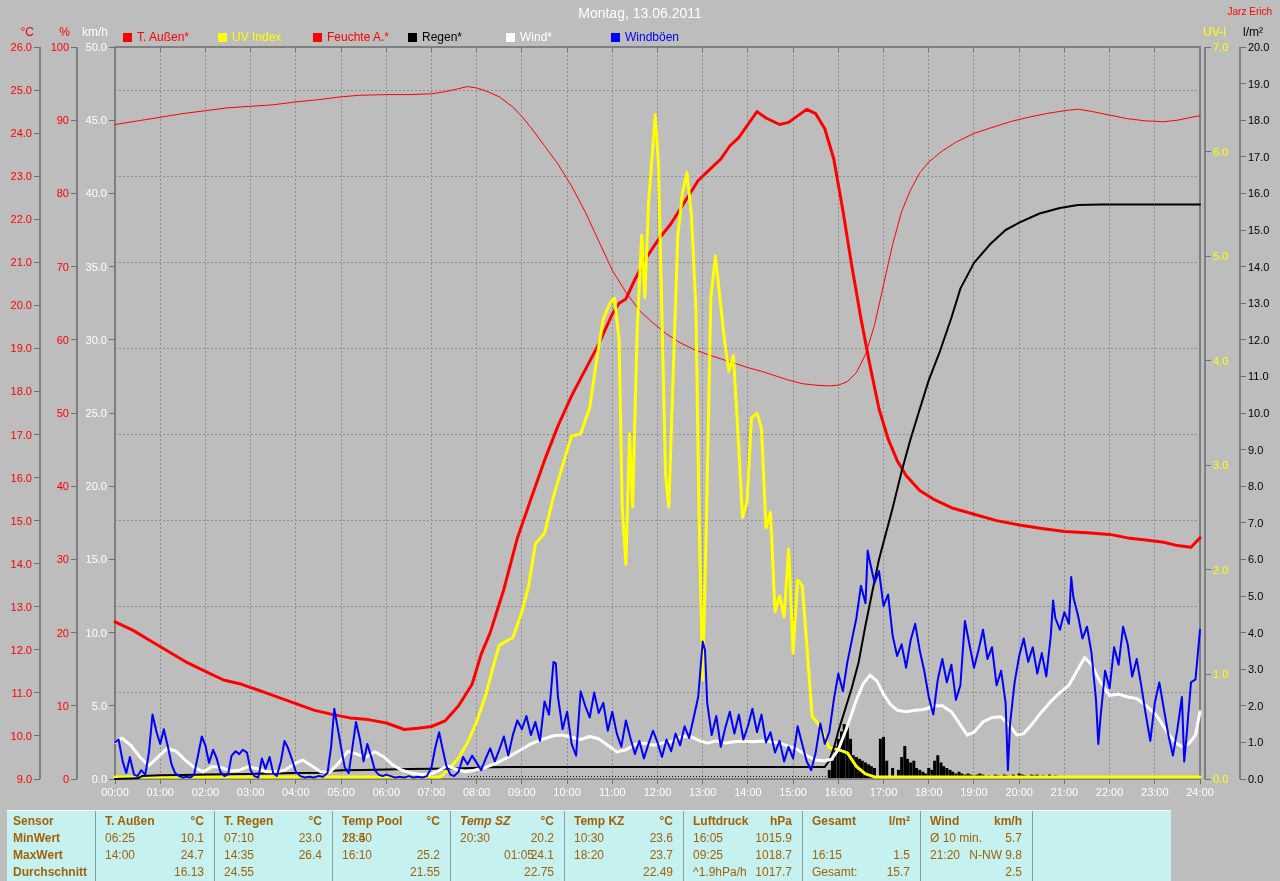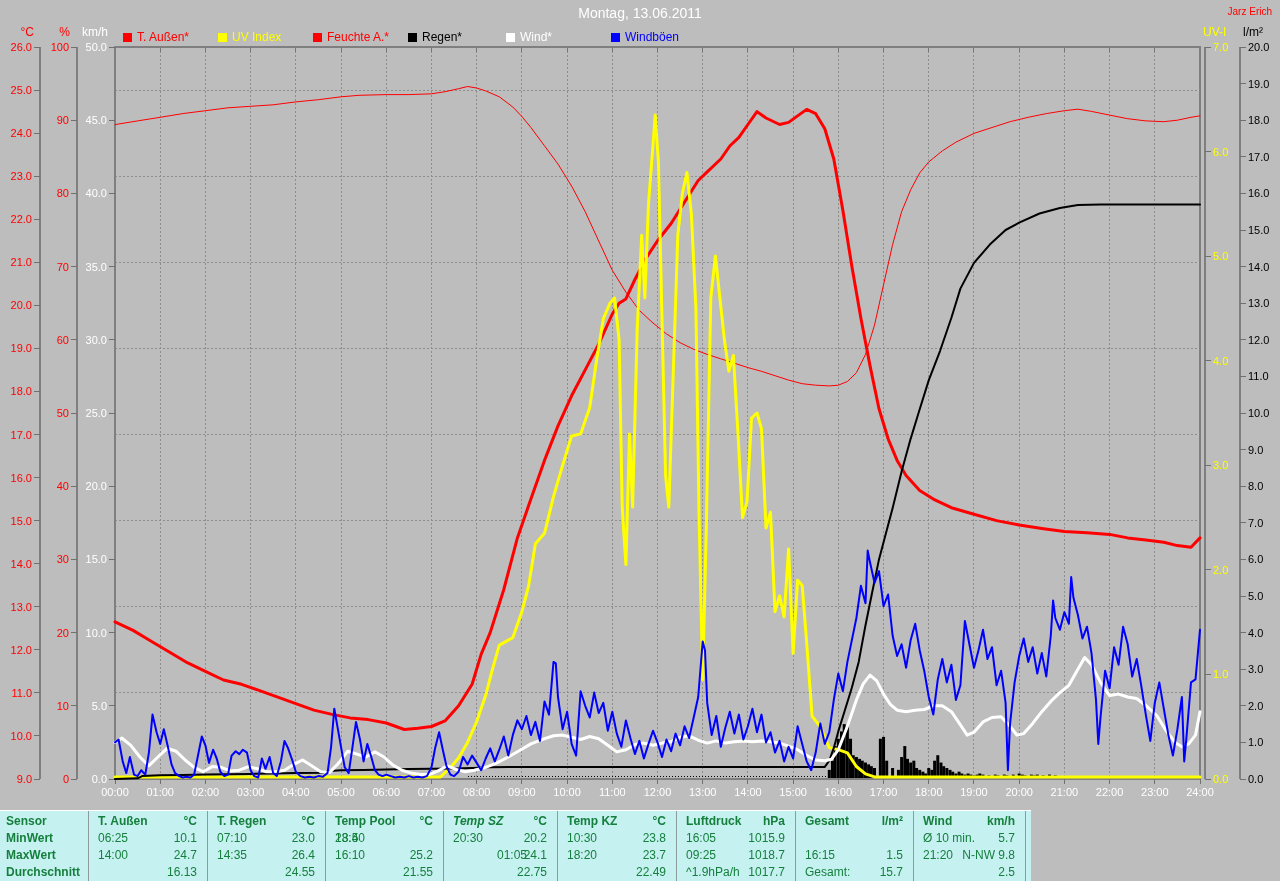--- a/index.html
+++ b/index.html
@@ -12,22 +12,22 @@
   .axh.r{text-align:right;}
   #h-temp{left:0;width:34px;color:#FF0000;}
   #h-hum{left:36px;width:34px;color:#FF0000;}
   #h-wind{left:56px;width:52px;color:#FFFFFF;}
   #h-uv{left:1203px;width:36px;color:#FFFF00;}
   #h-rain{left:1243px;width:36px;color:#000000;}
   #legend{position:absolute;top:30px;left:0;width:1280px;height:16px;}
   .leg-item{position:absolute;top:0;height:14px;font-size:12px;white-space:nowrap;}
   .leg-sq{display:inline-block;width:9px;height:9px;margin-right:5px;vertical-align:-1px;}
   #chart-svg{position:absolute;top:0;left:0;}
-  #stats{position:absolute;top:810px;left:0;width:1031px;height:71px;
-         background:#C6F1F1;border-top:1px solid #FFFFFF;font-size:12px;color:#15803d;}
+  #stats{position:absolute;top:810px;left:7px;width:1164px;height:71px;
+         background:#C6F1F1;border-top:1px solid #FFFFFF;font-size:12px;color:#a16207;}
   .tcell{position:absolute;white-space:nowrap;line-height:14px;}
   .tb{font-weight:bold;}
   .tdiv{position:absolute;top:0;width:1px;height:71px;background:#8C9B9B;}
 </style>
 </head>
 <body>
 
 <div id="app">
   <div id="title">Montag, 13.06.2011</div>
   <div id="author">Jarz Erich</div>
@@ -390,39 +390,39 @@
       <div class="tcell" style="left: 98px; width: 99px; text-align: right; top: 20px;">10.1</div>
       <div class="tcell" style="left: 98px; width: 99px; text-align: left; top: 37px;">14:00</div>
       <div class="tcell" style="left: 98px; width: 99px; text-align: right; top: 37px;">24.7</div>
       <div class="tcell" style="left: 98px; width: 99px; text-align: right; top: 54px;">16.13</div>
       <div class="tcell tb" style="left: 217px; width: 98px; text-align: left; top: 3px;">T. Regen</div>
       <div class="tcell tb" style="left: 217px; width: 98px; text-align: right; top: 3px;">°C</div>
       <div class="tcell" style="left: 217px; width: 98px; text-align: left; top: 20px;">07:10</div>
       <div class="tcell" style="left: 217px; width: 98px; text-align: right; top: 20px;">23.0</div>
       <div class="tcell" style="left: 217px; width: 98px; text-align: left; top: 37px;">14:35</div>
       <div class="tcell" style="left: 217px; width: 98px; text-align: right; top: 37px;">26.4</div>
-      <div class="tcell" style="left: 217px; width: 98px; text-align: right; top: 54px;">24.55</div>
+      <div class="tcell" style="left: 217px; width: 98px; top: 54px;">24.55</div>
       <div class="tcell tb" style="left: 335px; width: 98px; text-align: left; top: 3px;">Temp Pool</div>
       <div class="tcell tb" style="left: 335px; width: 98px; text-align: right; top: 3px;">°C</div>
       <div class="tcell" style="left: 335px; width: 98px; text-align: left; top: 20px;">23:40</div>
       <div class="tcell" style="left: 335px; width: 98px; top: 20px;">18.5</div>
       <div class="tcell" style="left: 335px; width: 98px; text-align: left; top: 37px;">16:10</div>
       <div class="tcell" style="left: 335px; width: 98px; text-align: right; top: 37px;">25.2</div>
       <div class="tcell" style="left: 335px; width: 98px; text-align: right; top: 54px;">21.55</div>
       <div class="tcell tb" style="left: 453px; width: 94px; text-align: left; top: 3px; font-style: italic;">Temp SZ</div>
       <div class="tcell tb" style="left: 453px; width: 94px; text-align: right; top: 3px;">°C</div>
       <div class="tcell" style="left: 453px; width: 94px; text-align: left; top: 20px;">20:30</div>
       <div class="tcell" style="left: 453px; width: 94px; text-align: right; top: 20px;">20.2</div>
       <div class="tcell" style="left: 453px; width: 94px; text-align: left; top: 37px; margin-left: 44px;">01:05</div>
       <div class="tcell" style="left: 453px; width: 94px; text-align: right; top: 37px;">24.1</div>
       <div class="tcell" style="left: 453px; width: 94px; text-align: right; top: 54px;">22.75</div>
       <div class="tcell tb" style="left: 567px; width: 99px; text-align: left; top: 3px;">Temp KZ</div>
       <div class="tcell tb" style="left: 567px; width: 99px; text-align: right; top: 3px;">°C</div>
       <div class="tcell" style="left: 567px; width: 99px; text-align: left; top: 20px;">10:30</div>
-      <div class="tcell" style="left: 567px; width: 99px; text-align: right; top: 20px;">23.8</div>
+      <div class="tcell" style="left: 567px; width: 99px; text-align: right; top: 20px;">23.6</div>
       <div class="tcell" style="left: 567px; width: 99px; text-align: left; top: 37px;">18:20</div>
       <div class="tcell" style="left: 567px; width: 99px; text-align: right; top: 37px;">23.7</div>
       <div class="tcell" style="left: 567px; width: 99px; text-align: right; top: 54px;">22.49</div>
       <div class="tcell tb" style="left: 686px; width: 99px; text-align: left; top: 3px;">Luftdruck</div>
       <div class="tcell tb" style="left: 686px; width: 99px; text-align: right; top: 3px;">hPa</div>
       <div class="tcell" style="left: 686px; width: 99px; text-align: left; top: 20px;">16:05</div>
       <div class="tcell" style="left: 686px; width: 99px; text-align: right; top: 20px;">1015.9</div>
       <div class="tcell" style="left: 686px; width: 99px; text-align: left; top: 37px;">09:25</div>
       <div class="tcell" style="left: 686px; width: 99px; text-align: right; top: 37px;">1018.7</div>
       <div class="tcell" style="left: 686px; width: 99px; text-align: left; top: 54px;">^1.9hPa/h</div>

